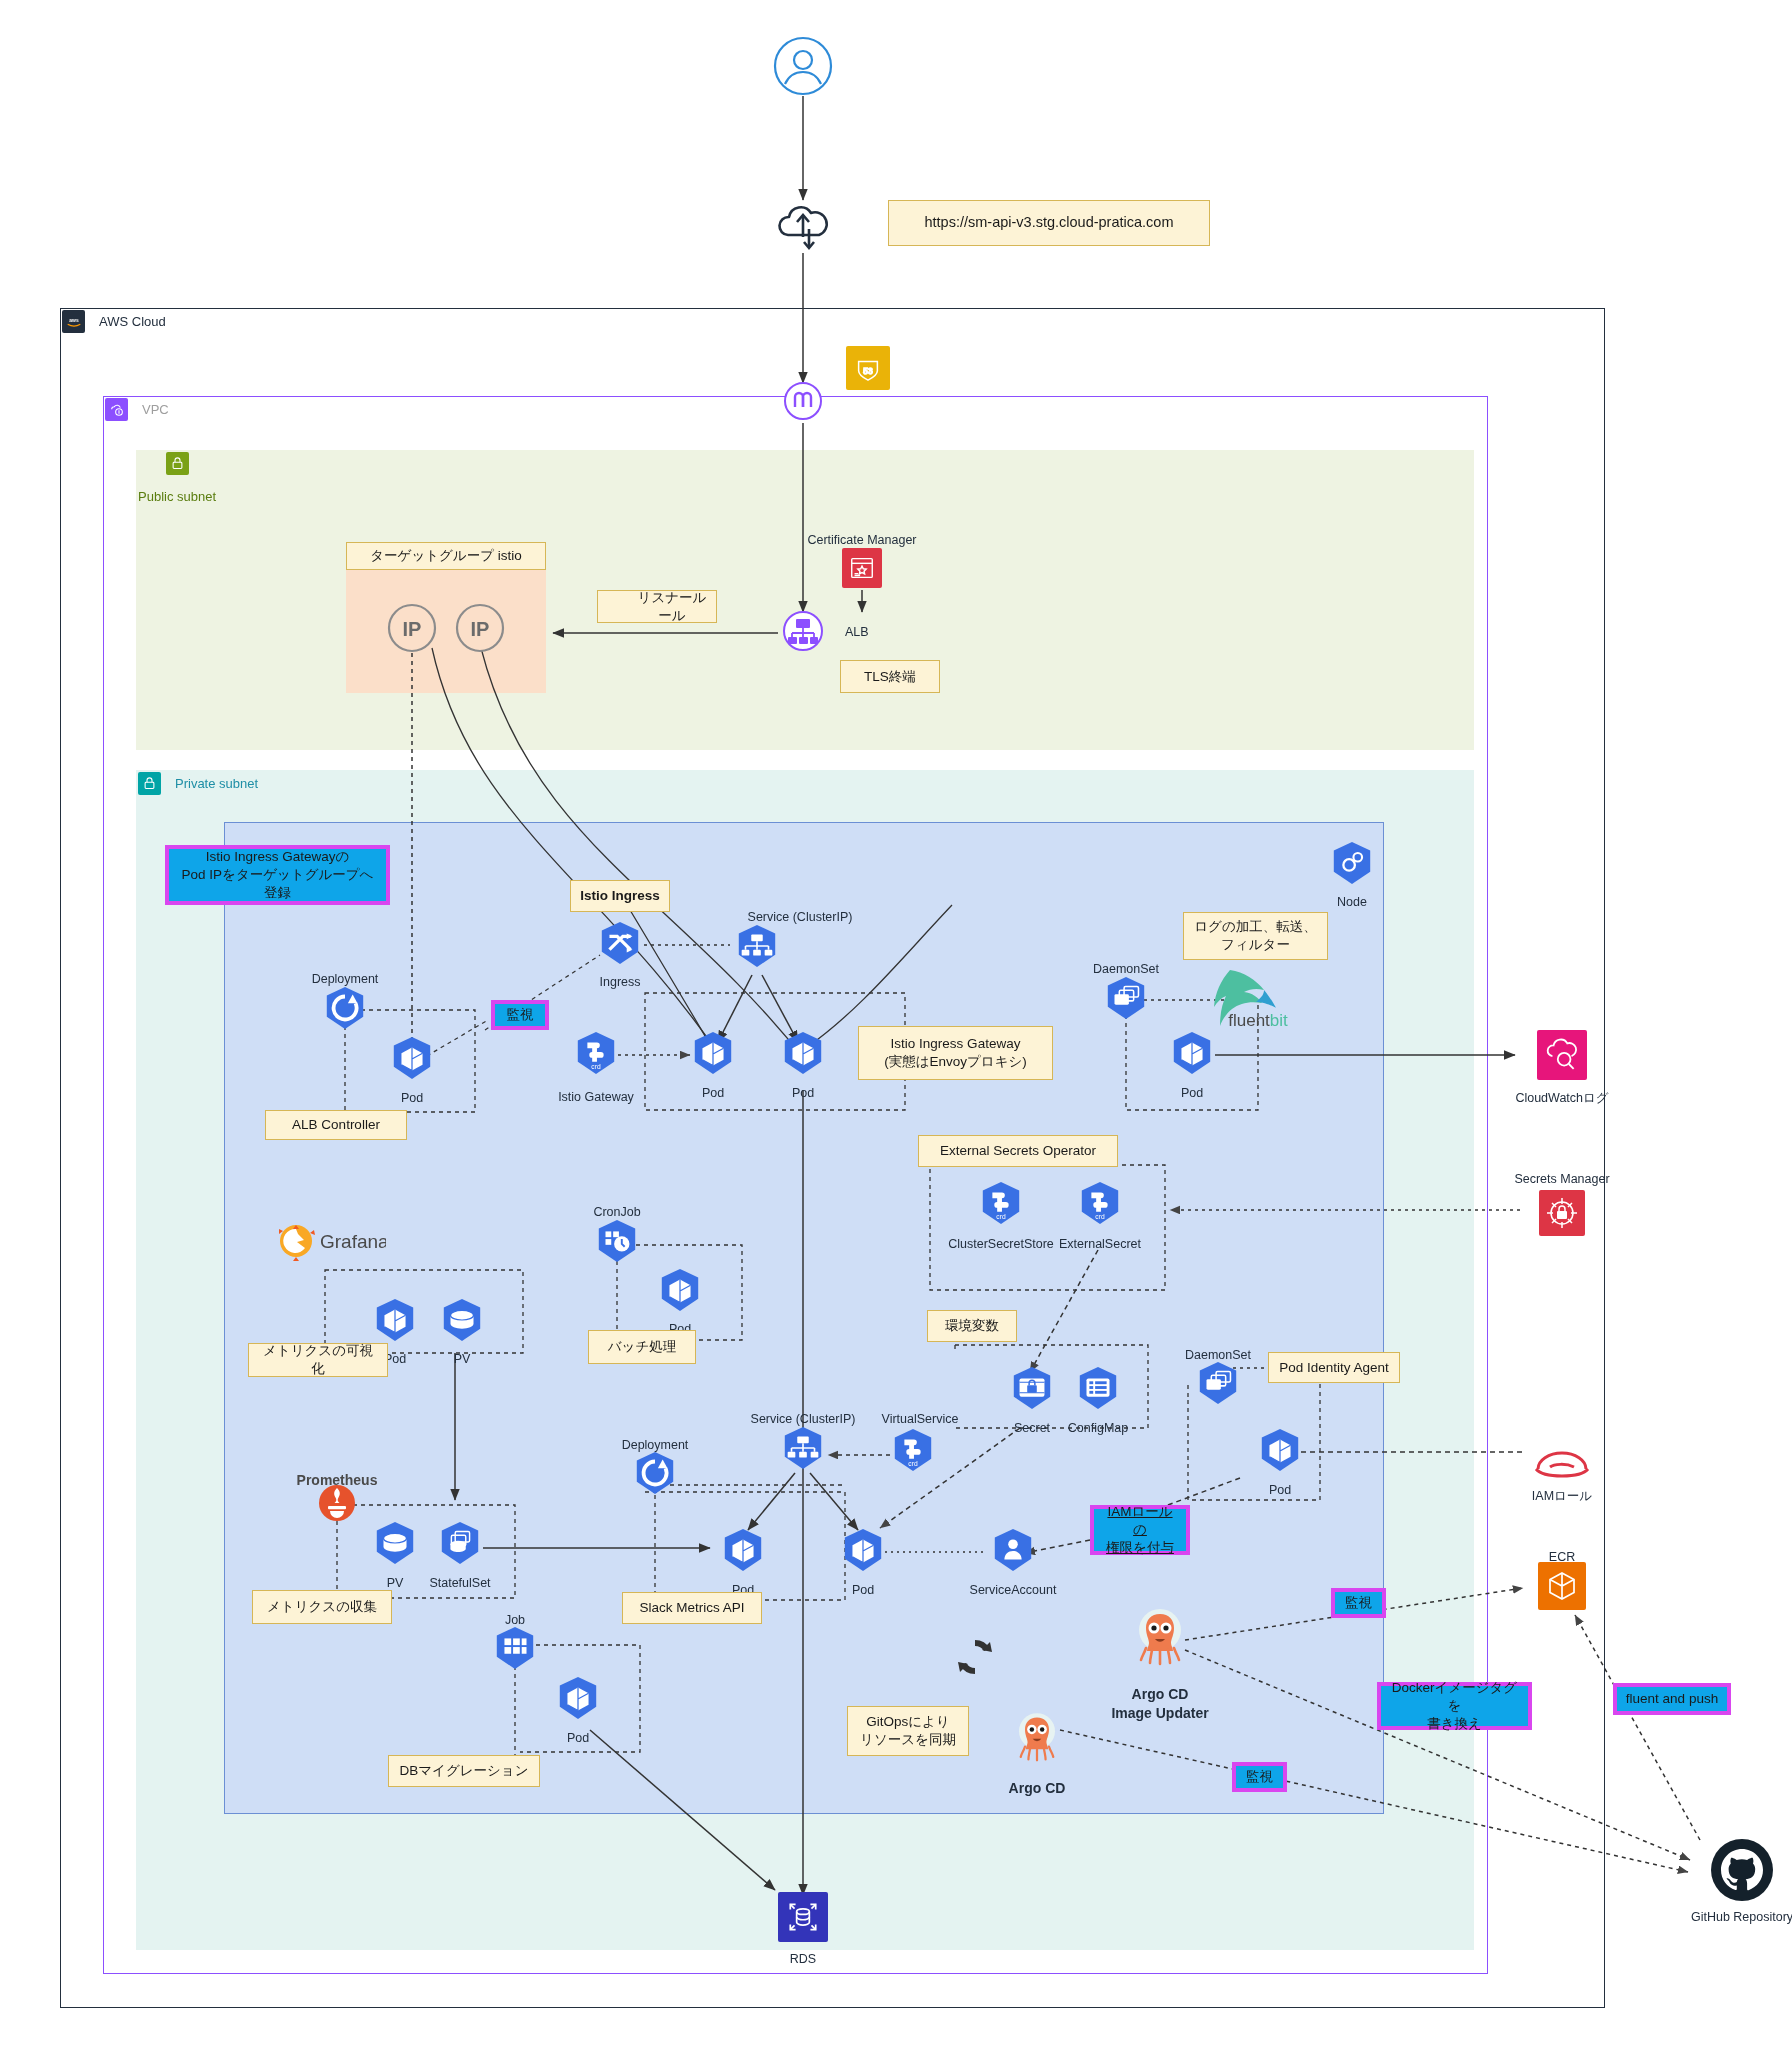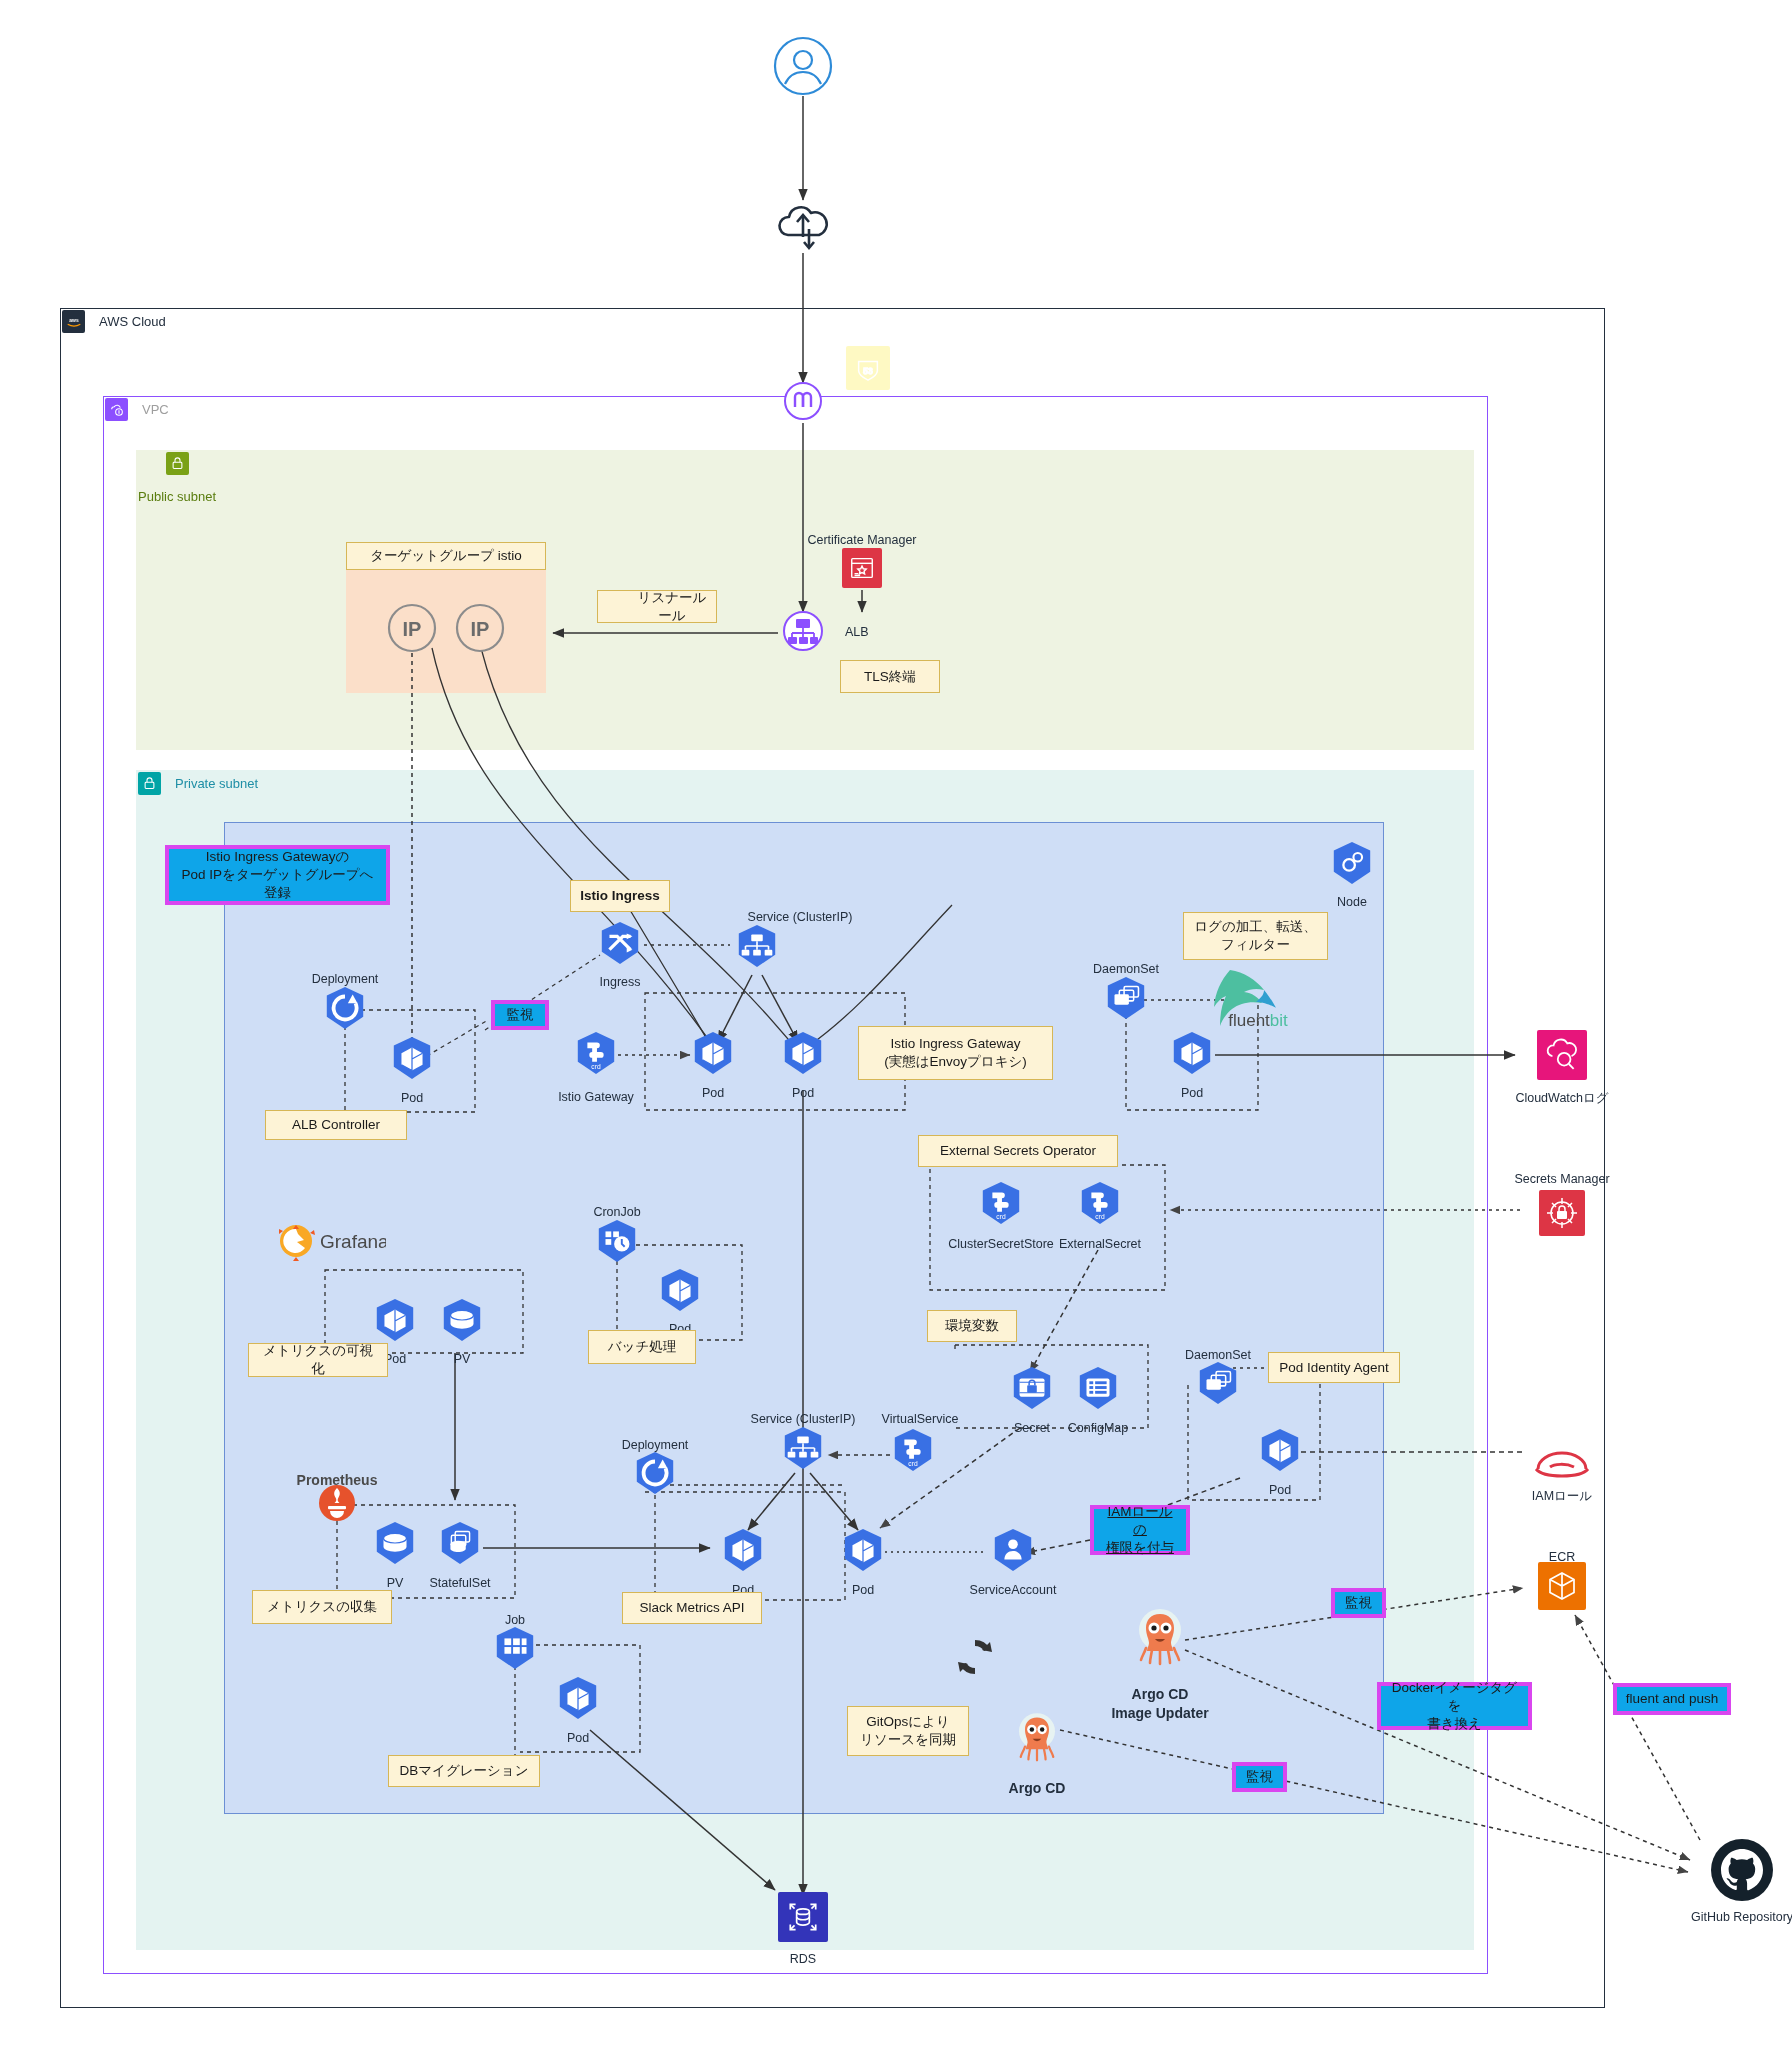--- a/index.html
+++ b/index.html
@@ -219,21 +219,21 @@
   <div class="node" style="left:803px;top:227px;">
     <svg width="64" height="56" viewBox="0 0 64 56">
         <path d="M17 38a9 9 0 0 1 1-18 12 12 0 0 1 22-4 9 9 0 0 1 8 22z" fill="none" stroke="#232f3e" stroke-width="2.6" stroke-linejoin="round"></path>
         <path d="M32 40V18" stroke="#232f3e" stroke-width="2.6"></path>
         <path d="M26 25l6-7 6 7" fill="none" stroke="#232f3e" stroke-width="2.6"></path>
         <path d="M38 32v18" stroke="#232f3e" stroke-width="2.6"></path>
         <path d="M33 45l5 6 5-6" fill="none" stroke="#232f3e" stroke-width="2.6"></path>
       </svg>
   </div>
 
-  <div class="sq-icon" style="left:868px;top:368px;width:44px;height:44px;background:#fef9c3;">
+  <div class="sq-icon" style="left:868px;top:368px;width:44px;height:44px;background:#eab308;">
     <svg width="30" height="30" viewBox="0 0 32 32" fill="none" stroke="#fff" stroke-width="1.6">
         <path d="M6 9h20v10c0 5-6 8-10 10-4-2-10-5-10-10z"></path>
         <text x="16" y="22" font-size="9" fill="#fff" text-anchor="middle" font-family="Liberation Sans">53</text>
       </svg>
   </div>
 
   <div class="node" style="left:803px;top:403px;">
     <svg width="40" height="40" viewBox="0 0 40 40">
         <circle cx="20" cy="20" r="18" fill="#fff" stroke="#8c4fff" stroke-width="2"></circle>
         <path d="M12 26V16a4 4 0 0 1 8 0v10" fill="none" stroke="#8c4fff" stroke-width="2.4"></path>
@@ -684,20 +684,21 @@
     <svg width="36" height="36" viewBox="0 0 34 34" fill="none" stroke="#fff" stroke-width="1.6">
       <ellipse cx="17" cy="12" rx="6" ry="2.6" fill="none"></ellipse>
         <path d="M11 12v10c0 1.4 2.7 2.6 6 2.6s6-1.2 6-2.6V12"></path>
         <path d="M11 17c0 1.4 2.7 2.6 6 2.6s6-1.2 6-2.6"></path>
       <path d="M5 10V5h5M29 10V5h-5M5 24v5h5M29 24v5h-5"></path>
         <path d="M5 5l4 4M29 5l-4 4M5 29l4-4M29 29l-4-4"></path>
     </svg>
   </div>
   <div class="tlabel" style="left:803px;top:1952px;">RDS</div>
 
+  <div class="note note-yellow" style="left:888px;top:200px;width:322px;height:46px;font-size:14.5px;">https://sm-api-v3.stg.cloud-pratica.com</div>
 
   <div class="note note-yellow" style="left:597px;top:590px;width:120px;height:33px;padding-left:38px;">リスナールール</div>
 
   <div class="note note-yellow" style="left:840px;top:660px;width:100px;height:33px;">TLS終端</div>
 
   <div class="note note-yellow" style="left:346px;top:542px;width:200px;height:28px;">ターゲットグループ istio</div>
 
   <div class="note note-green" style="left:165px;top:845px;width:225px;height:60px;flex-direction:column;">
     <span>Istio Ingress Gatewayの</span>
     <span>Pod IPをターゲットグループへ登録</span>

